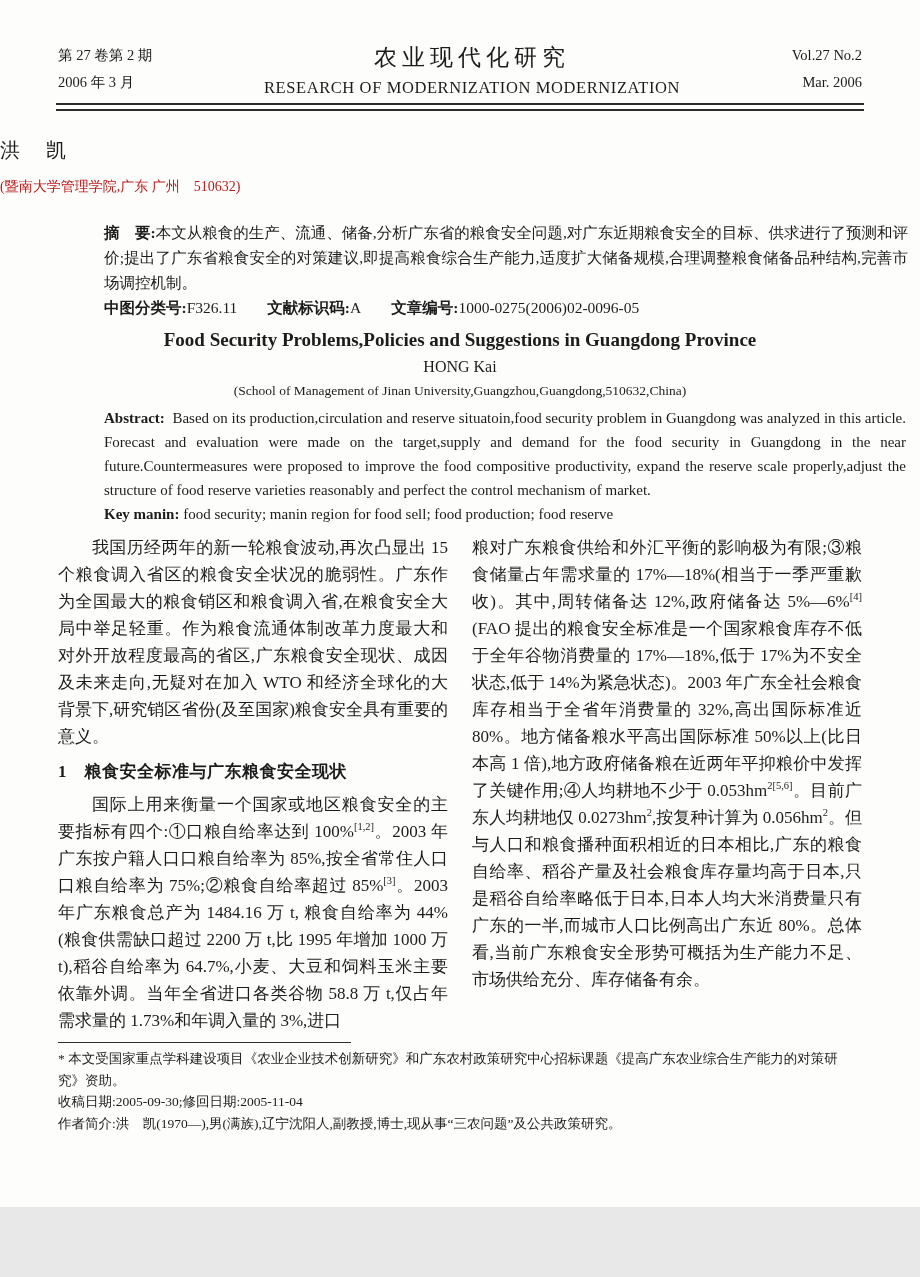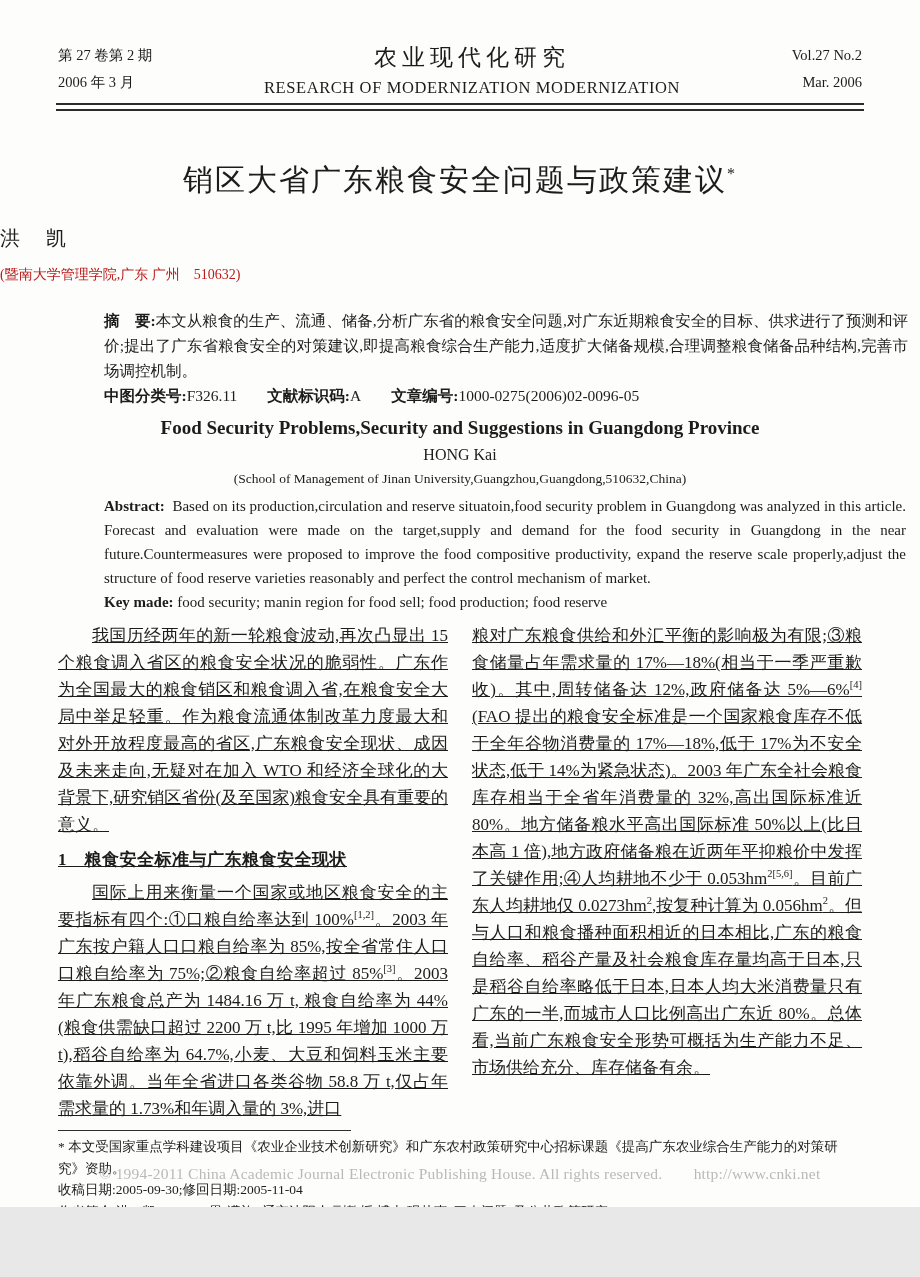--- a/index.html
+++ b/index.html
@@ -47,21 +47,20 @@
   .en-title { margin:8px 0 0 0; text-align:center; font-size:19px; font-weight:700; line-height:24px; }
   .en-author { margin-top:4px; text-align:center; font-size:16px; line-height:22px; }
   .en-affil { margin-top:3px; text-align:center; font-size:13.5px; line-height:19px; }
   .en-abstract-block { margin:6px 14px 0 104px; font-size:15px; line-height:24px; text-align:justify; }
   .en-abstract-block p { margin:0; }
   .en-label { font-weight:700; }
   
   .columns {
     display:flex; gap:24px;
     margin:8px 58px 8px 58px;
-    text-decoration:underline;
   }
   .col { width:393px; font-size:17px; line-height:27px; text-align:justify; }
   .col p { margin:0; }
   .col p.indent { text-indent:2em; }
   .col sup { font-size:10.5px; vertical-align:super; line-height:0; }
   .section-heading {
     margin:9px 0 7px 0; font-size:17px; font-weight:700; line-height:25px;
     letter-spacing:0.5px;
   }
   
@@ -89,39 +88,38 @@
       <div class="en">RESEARCH  OF  MODERNIZATION  MODERNIZATION</div>
     </div>
     <div class="hdr-side right">
       <div>Vol.27  No.2</div>
       <div>Mar.  2006</div>
     </div>
   </header>
 
   <div class="double-rule"></div>
 
-  <h1 class="title"><span>销区大省广东粮食安全问题与政策建议</span><sup>*</sup></h1>
 
   <div class="author">洪　凯</div>
   <div class="affiliation">(暨南大学管理学院,广东 广州　510632)</div>
 
   <section class="abstract-block">
     <p><span class="cn-label">摘　要:</span><span>本文从粮食的生产、流通、储备,分析广东省的粮食安全问题,对广东近期粮食安全的目标、供求进行了预测和评价;提出了广东省粮食安全的对策建议,即提高粮食综合生产能力,适度扩大储备规模,合理调整粮食储备品种结构,完善市场调控机制。</span></p>
     <p class="meta">
       <span class="field"><span class="cn-label">中图分类号:</span><span>F326.11</span></span><span class="field"><span class="cn-label">文献标识码:</span><span>A</span></span><span class="field"><span class="cn-label">文章编号:</span><span>1000-0275(2006)02-0096-05</span></span>
     </p>
   </section>
 
-  <h2 class="en-title">Food  Security  Problems,Security  and  Suggestions  in  Guangdong  Province</h2>
+  <h2 class="en-title">Food  Security  Problems,Policies  and  Suggestions  in  Guangdong  Province</h2>
   <div class="en-author">HONG  Kai</div>
   <div class="en-affil">(School  of  Management  of  Jinan  University,Guangzhou,Guangdong,510632,China)</div>
 
   <section class="en-abstract-block">
     <p><span class="en-label">Abstract:</span><span>&nbsp;&nbsp;</span><span>Based on its production,circulation and reserve situatoin,food security problem in Guangdong was analyzed in this article.  Forecast and evaluation were made on the target,supply and demand for the food security in Guangdong in the near future.Countermeasures were proposed to improve the food compositive productivity, expand the reserve scale properly,adjust the structure of food reserve varieties reasonably and perfect the control mechanism of market.</span></p>
-    <p><span class="en-label">Key  made:</span><span>&nbsp;</span><span>food security; manin region for food sell; food production; food reserve</span></p>
+    <p><span class="en-label">Key  manin:</span><span>&nbsp;</span><span>food security; manin region for food sell; food production; food reserve</span></p>
   </section>
 
   <main class="columns">
     <div class="col">
       <p class="indent">我国历经两年的新一轮粮食波动,再次凸显出 15 个粮食调入省区的粮食安全状况的脆弱性。广东作为全国最大的粮食销区和粮食调入省,在粮食安全大局中举足轻重。作为粮食流通体制改革力度最大和对外开放程度最高的省区,广东粮食安全现状、成因及未来走向,无疑对在加入 WTO 和经济全球化的大背景下,研究销区省份(及至国家)粮食安全具有重要的意义。</p>
       <h3 class="section-heading">1　粮食安全标准与广东粮食安全现状</h3>
       <p class="indent">国际上用来衡量一个国家或地区粮食安全的主要指标有四个:①口粮自给率达到 100%<sup>[1,2]</sup>。2003 年广东按户籍人口口粮自给率为 85%,按全省常住人口口粮自给率为 75%;②粮食自给率超过 85%<sup>[3]</sup>。2003 年广东粮食总产为 1484.16 万 t, 粮食自给率为 44%(粮食供需缺口超过 2200 万 t,比 1995 年增加 1000 万 t),稻谷自给率为 64.7%,小麦、大豆和饲料玉米主要依靠外调。当年全省进口各类谷物 58.8 万 t,仅占年需求量的 1.73%和年调入量的 3%,进口</p>
     </div>
     <div class="col">
       <p>粮对广东粮食供给和外汇平衡的影响极为有限;③粮食储量占年需求量的 17%—18%(相当于一季严重歉收)。其中,周转储备达 12%,政府储备达 5%—6%<sup>[4]</sup>(FAO 提出的粮食安全标准是一个国家粮食库存不低于全年谷物消费量的 17%—18%,低于 17%为不安全状态,低于 14%为紧急状态)。2003 年广东全社会粮食库存相当于全省年消费量的 32%,高出国际标准近 80%。地方储备粮水平高出国际标准 50%以上(比日本高 1 倍),地方政府储备粮在近两年平抑粮价中发挥了关键作用;④人均耕地不少于 0.053hm<sup>2[5,6]</sup>。目前广东人均耕地仅 0.0273hm<sup>2</sup>,按复种计算为 0.056hm<sup>2</sup>。但与人口和粮食播种面积相近的日本相比,广东的粮食自给率、稻谷产量及社会粮食库存量均高于日本,只是稻谷自给率略低于日本,日本人均大米消费量只有广东的一半,而城市人口比例高出广东近 80%。总体看,当前广东粮食安全形势可概括为生产能力不足、市场供给充分、库存储备有余。</p>
@@ -129,15 +127,14 @@
   </main>
 
   <div class="footnote-rule"></div>
 
   <div class="footnotes">
     <p>* 本文受国家重点学科建设项目《农业企业技术创新研究》和广东农村政策研究中心招标课题《提高广东农业综合生产能力的对策研究》资助。</p>
     <p>收稿日期:2005-09-30;修回日期:2005-11-04</p>
     <p>作者简介:洪　凯(1970—),男(满族),辽宁沈阳人,副教授,博士,现从事“三农问题”及公共政策研究。</p>
   </div>
 
-  <div class="copyright" style="color: rgb(185, 185, 185);">© 1994-2011 China Academic Journal Electronic Publishing House. All rights reserved.　　http://www.cnki.net</div>
 
 </div>
 
 </body></html>

